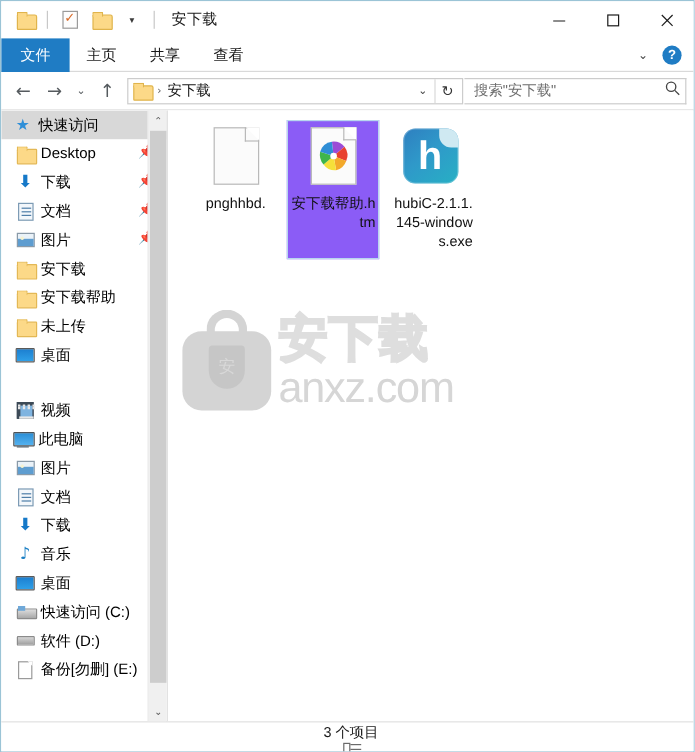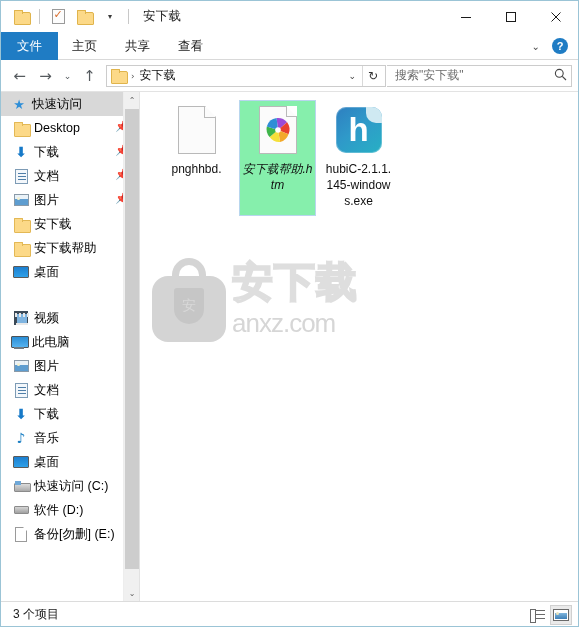--- a/index.html
+++ b/index.html
@@ -305,31 +305,30 @@
     padding: 8px 0 0 18px;
     gap: 4px;
   }
   .fileitem {
     width: 77px;
     padding: 4px 2px 6px 2px;
     display: flex; flex-direction: column; align-items: center;
     border: 1px solid transparent;
   }
   .fileitem.selected {
-    background: #86efac;
+    background: #8b5cf6;
     border: 1px solid #b8d6ee;
-    font-style: italic;
   }
   .file-ic { height: 50px; display:flex; align-items:center; justify-content:center; }
   .file-label {
     margin-top: 6px;
     font-size: 12px;
     line-height: 16px;
     color: #101010;
-    text-align: center;
+    text-align: right;
     word-break: break-all;
   }
 
   .doc-blank {
     width: 38px; height: 48px;
     background: #fbfbfb;
     border: 1px solid #b9b9b9;
     position: relative;
   }
   .doc-blank:after {
@@ -425,34 +424,35 @@
   .wm-text { margin-left: 6px; }
   .wm-cn {
     font-size: 41px; line-height: 44px;
     color: transparent;
     -webkit-text-stroke: 2px #dedede;
     font-family: "DejaVu Sans", sans-serif;
     font-weight: bold;
     letter-spacing: 1px;
   }
   .wm-en {
-    font-size: 26px; line-height: 34px;
+    font-size: 36px; line-height: 34px;
     color: #d6d6d6;
     font-family: "Liberation Sans", sans-serif;
     letter-spacing: -1px;
     margin-top: 2px;
   }
 
   
   #statusbar {
     height: 26px;
     border-top: 1px solid #dcdcdc;
     display: flex; align-items: center;
     padding: 0 6px 0 12px;
     background: #ffffff;
+    flex-direction: column;
   }
   #status-text { font-size: 12px; color: #1a1a1a; }
   #status-spacer { flex: 1; }
   .viewbtn {
     width: 22px; height: 20px;
     display: flex; align-items: center; justify-content: center;
     margin-left: 2px;
   }
   .viewbtn.active { background: #eaeaea; border: 1px solid #d0d0d0; }
   .vb-details { width:15px; height:12px; position:relative; }
@@ -590,20 +590,26 @@
         <span class="ic">
             <span class="ic-folder"></span>
           </span>
         <span>安下载</span>
       </div>
       <div class="navitem lvl1">
         <span class="ic">
             <span class="ic-folder"></span>
           </span>
         <span>安下载帮助</span>
+      </div>
+      <div class="navitem lvl1">
+        <span class="ic">
+            <span class="ic-folder"></span>
+          </span>
+        <span>未上传</span>
       </div>
       <div class="navitem lvl1">
         <span class="ic">
             <span class="ic-desktop"></span>
           </span>
         <span>桌面</span>
       </div>
 
       <div class="gap"></div>
 

